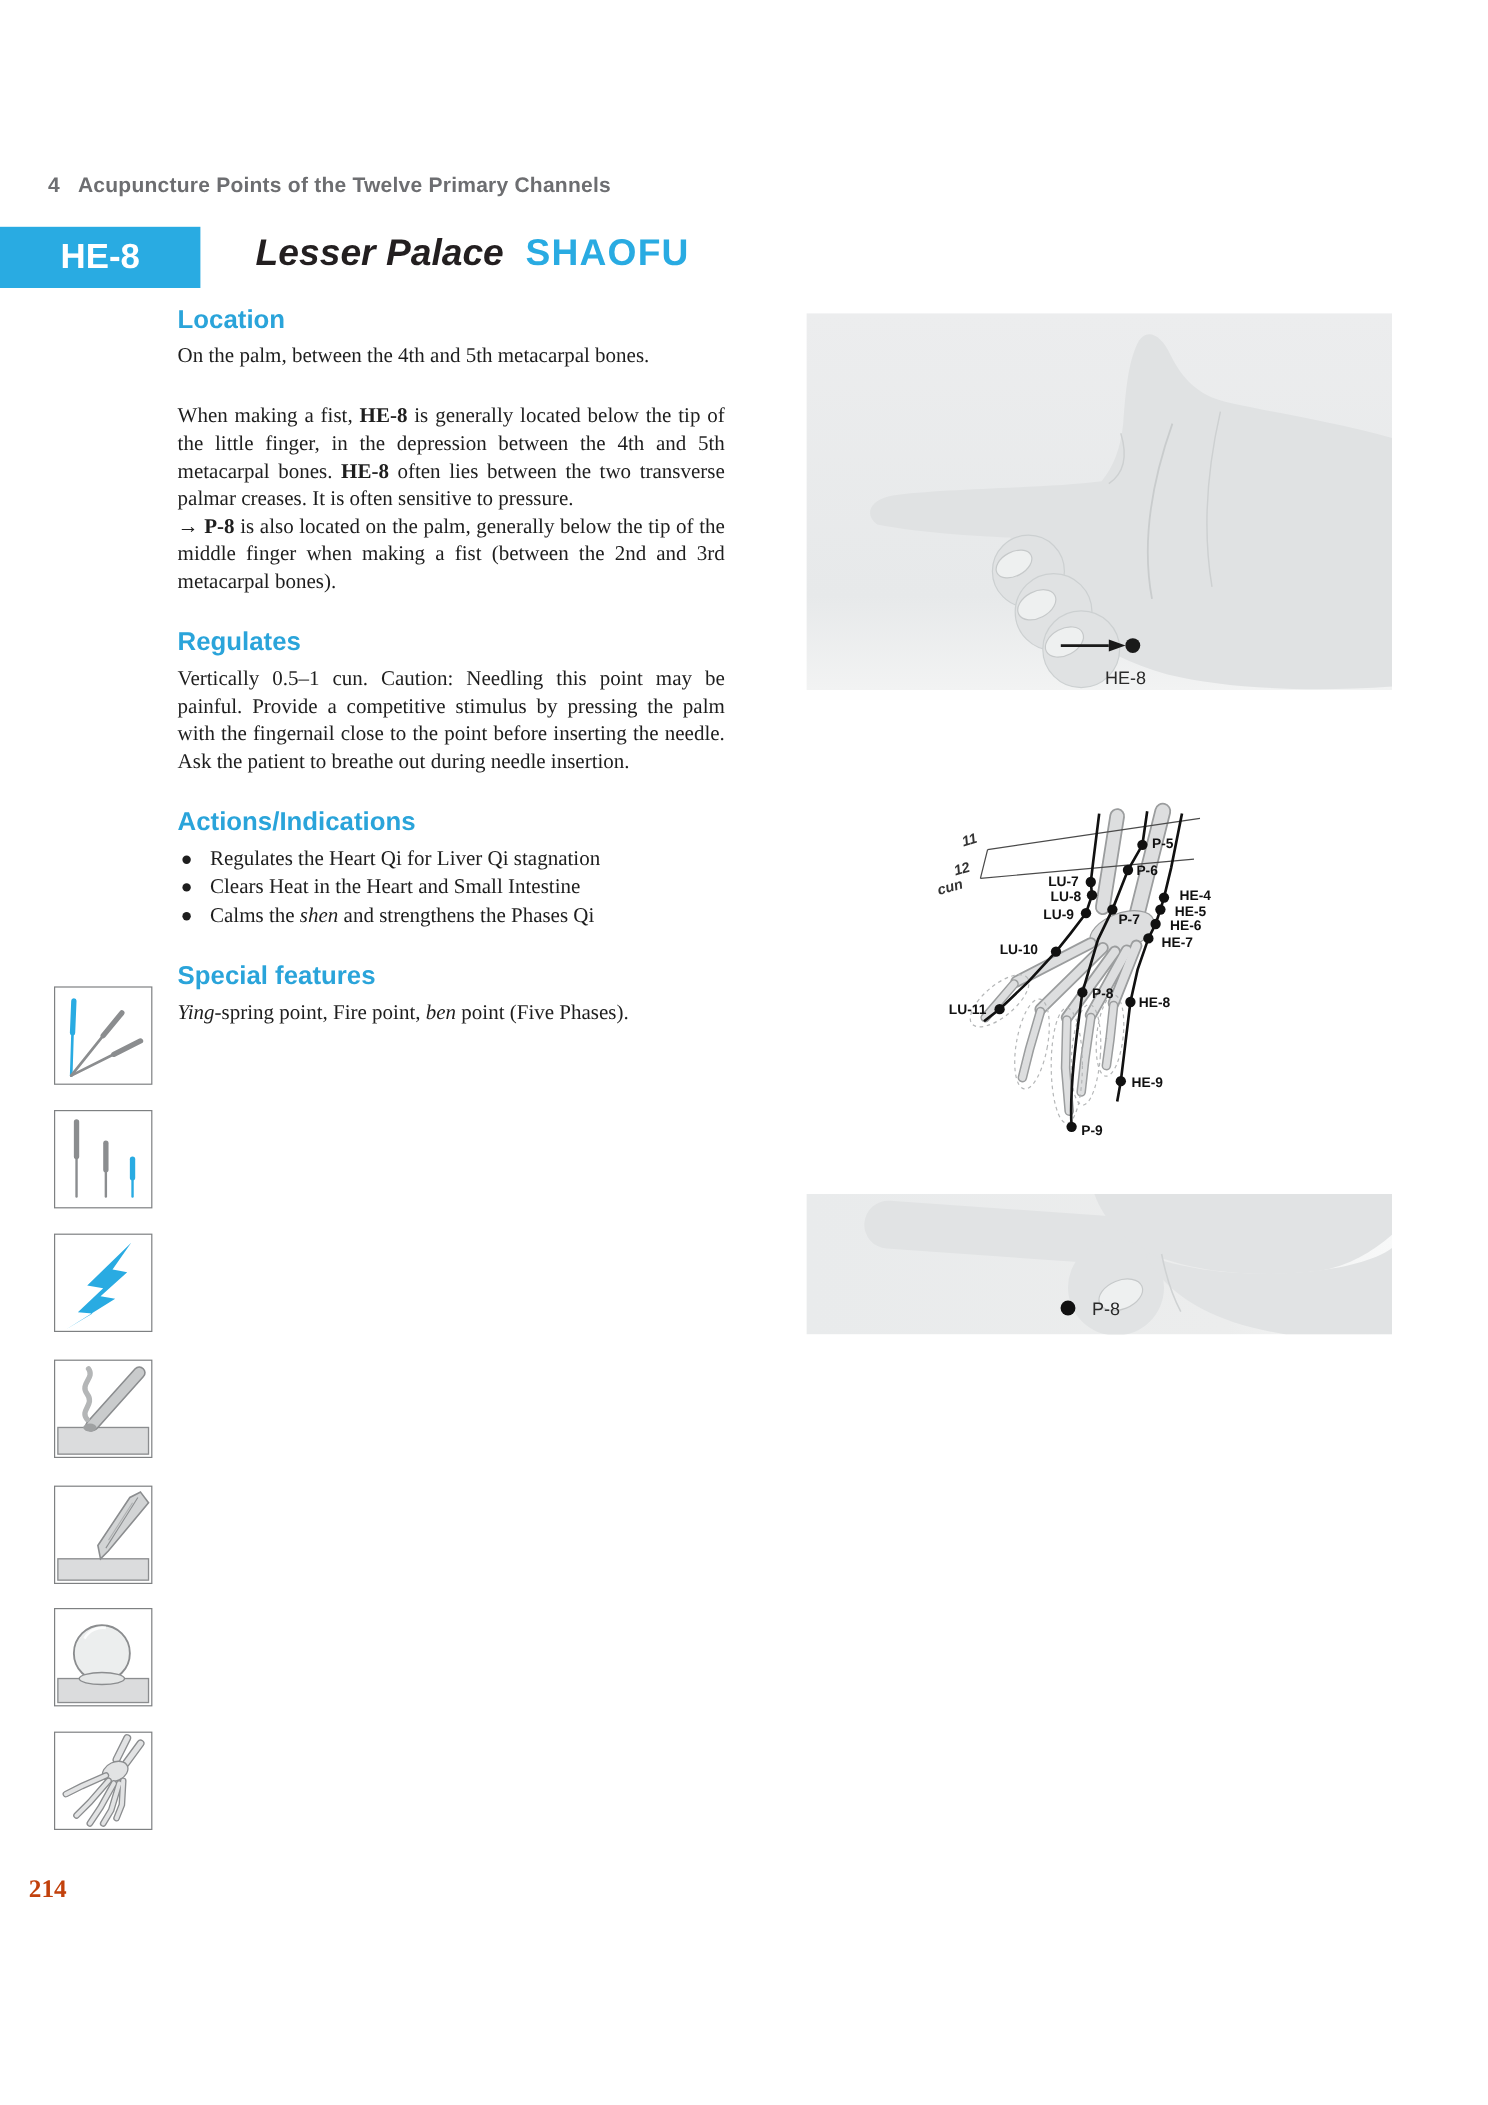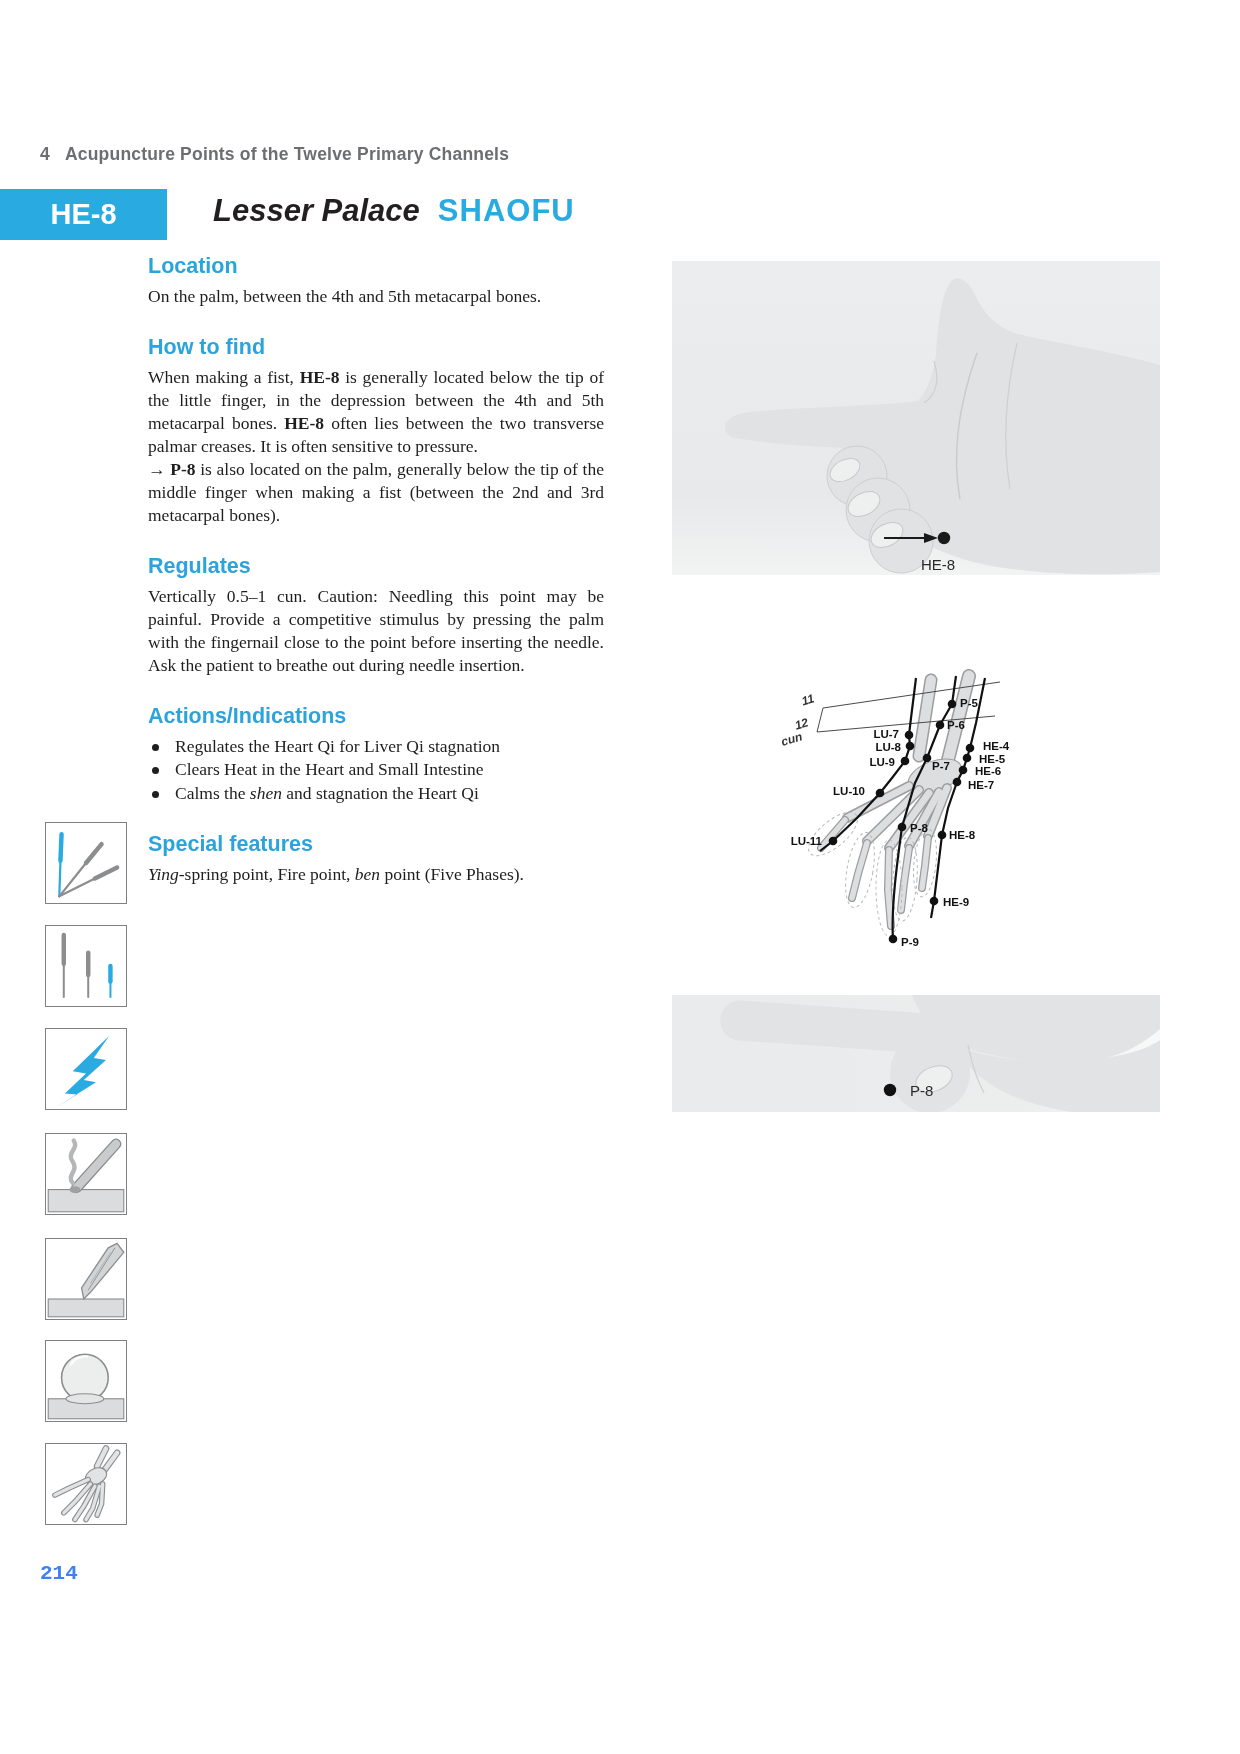--- a/index.html
+++ b/index.html
@@ -42,22 +42,22 @@
   .fig-label{font-family:"Liberation Sans",sans-serif;font-size:15px;fill:#2a2a2a;}
   .dg-label{font-family:"Liberation Sans",sans-serif;font-size:11.5px;font-weight:bold;fill:#111;}
   .dg-scale{font-family:"Liberation Sans",sans-serif;font-size:12px;font-weight:bold;
         font-style:italic;fill:#333;}
 
   
   .icon-box{position:absolute;left:45px;width:82px;height:82px;box-sizing:border-box;
         border:1.6px solid #7e8082;background:#fff;}
   .icon-box svg{display:block;width:100%;height:100%;}
 
-  .page-number{position:absolute;left:40px;top:1562px;font-family:Liberation Mono, monospace;
-        font-weight:bold;font-size:21px;color:#3b82f6;}
+  .page-number{position:absolute;left:24px;top:1562px;font-family:Liberation Serif, serif;
+        font-weight:bold;font-size:21px;color:#c2410c;}
 </style>
 </head>
 <body>
 
 <div class="page">
 
   <div class="running-header">
     <span class="ch">4</span><span>Acupuncture Points of the Twelve Primary Channels</span>
   </div>
 
@@ -67,36 +67,35 @@
   </div>
 
   <div class="text-col">
 
     <div class="sec">
       <h2 class="sec-h">Location</h2>
       <p>On the palm, between the 4th and 5th metacarpal bones.</p>
     </div>
 
     <div class="sec">
-      <h2 class="sec-h">How to find</h2>
       <p class="just"><span>When making a fist, </span><span class="b">HE-8</span><span> is generally located below the tip of the little finger, in the depression between the 4th and 5th metacarpal bones. </span><span class="b">HE-8</span><span> often lies between the two transverse palmar creases. It is often sensitive to pressure.</span></p>
       <p class="just"><span class="b">→ </span><span class="b">P-8</span><span> is also located on the palm, generally below the tip of the middle finger when making a fist (between the 2nd and 3rd metacarpal bones).</span></p>
     </div>
 
     <div class="sec">
       <h2 class="sec-h">Regulates</h2>
       <p class="just">Vertically 0.5–1 cun. Caution: Needling this point may be painful. Provide a competitive stimulus by pressing the palm with the fingernail close to the point before inserting the needle. Ask the patient to breathe out during needle insertion.</p>
     </div>
 
     <div class="sec">
       <h2 class="sec-h">Actions/Indications</h2>
       <ul class="bullets">
         <li><span class="dot"></span><span>Regulates the Heart Qi for Liver Qi stagnation</span><span class="i"></span><span></span></li>
         <li><span class="dot"></span><span>Clears Heat in the Heart and Small Intestine</span><span class="i"></span><span></span></li>
-        <li><span class="dot"></span><span>Calms the </span><span class="i">shen</span><span> and stagnation the Heart Qi</span></li>
+        <li><span class="dot"></span><span>Calms the </span><span class="i">shen</span><span> and strengthens the Phases Qi</span></li>
       </ul>
     </div>
 
     <div class="sec">
       <h2 class="sec-h">Special features</h2>
       <p><span class="i">Ying</span><span>-spring point, Fire point, </span><span class="i">ben</span><span> point (Five Phases).</span></p>
     </div>
   </div>
 
   <svg class="photo-top" viewBox="0 0 488 314">

